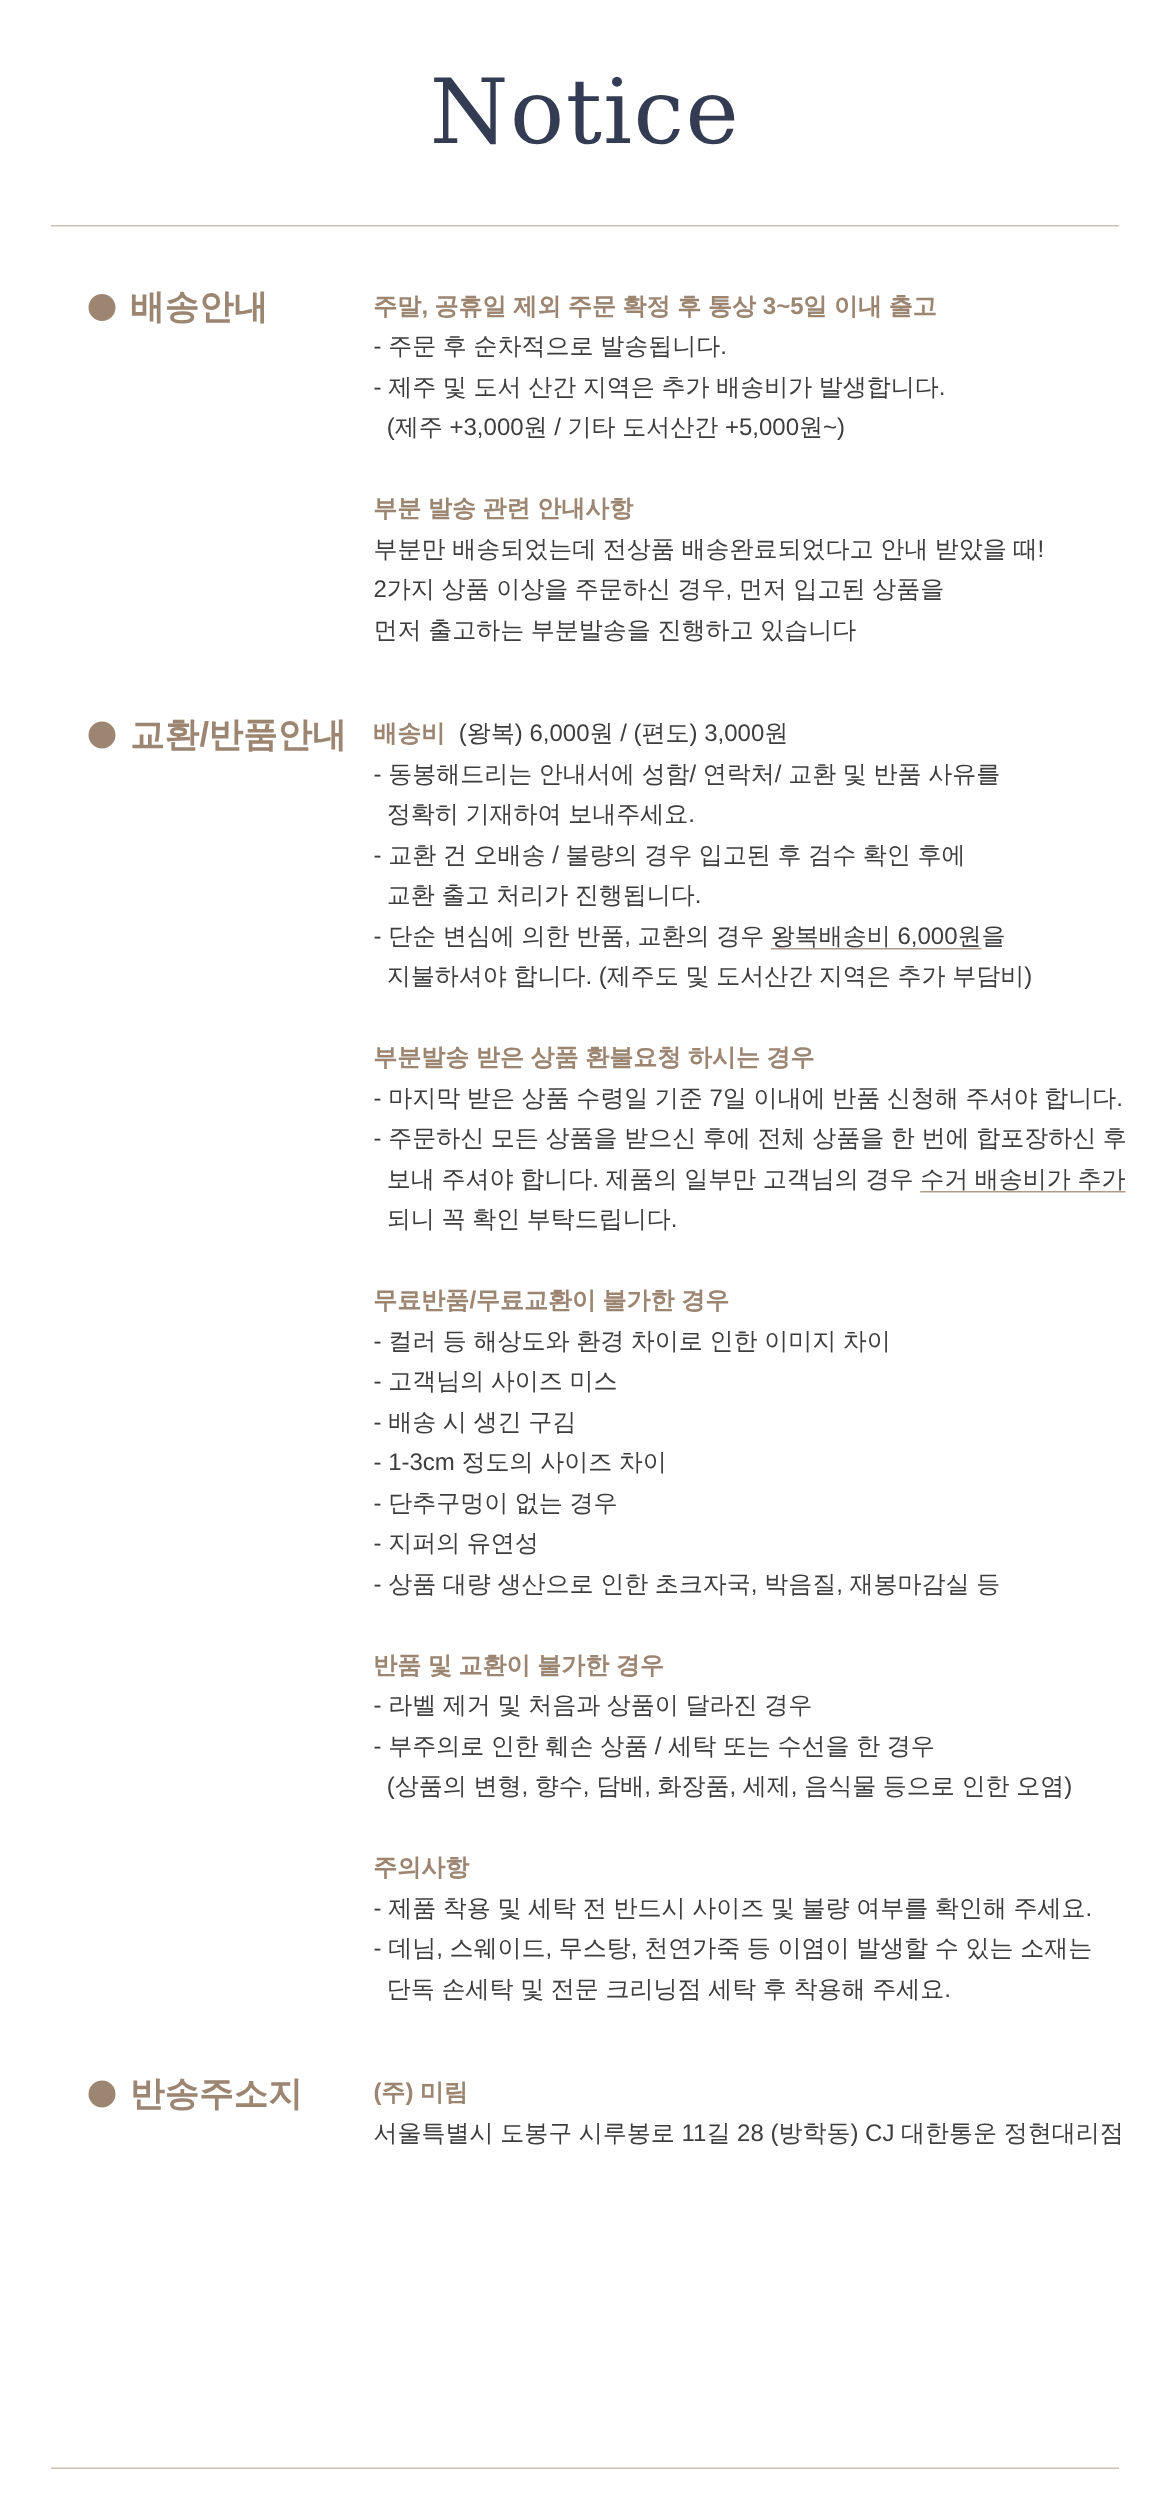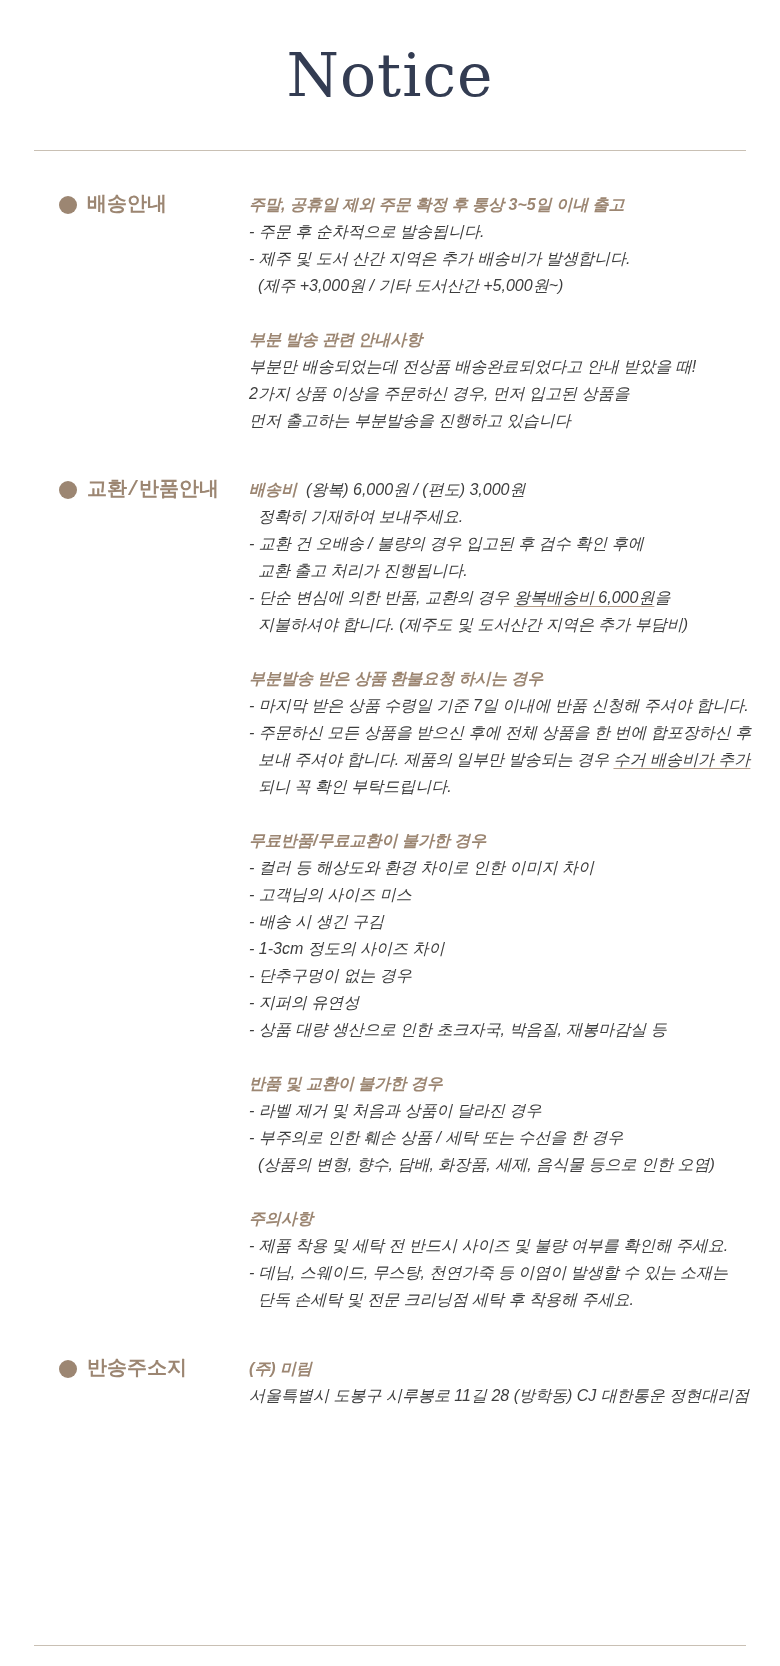--- a/index.html
+++ b/index.html
@@ -50,36 +50,34 @@
     margin-bottom: 42px;
   }
   .section-heading {
     flex: 0 0 190px;
     width: 190px;
     display: flex;
     align-items: center;
     gap: 10px;
     color: #9c8672;
     font-weight: bold;
-    font-size: 20px;
+    font-size: 23px;
     line-height: 27px;
     margin-top: 0px;
-    font-family: Liberation Mono, monospace;
   }
   .dot {
     flex: 0 0 auto;
     width: 18px;
     height: 18px;
     border-radius: 50%;
     background: #9c8672;
   }
   .section-body {
     flex: 1 1 auto;
     min-width: 0;
-    font-style: italic;
   }
   .block { margin-bottom: 27px; }
   .block:last-child { margin-bottom: 0; }
   .line {
     margin: 0;
     font-size: 16px;
     line-height: 27px;
     color: #3d3d3d;
     white-space: pre;
   }
@@ -121,31 +119,32 @@
         </div>
       </section>
       <section class="section">
         <div class="section-heading">
           <span class="dot"></span>
           <span>교환/반품안내</span>
         </div>
         <div class="section-body">
           <div class="block">
             <p class="line"><span class="accent">배송비</span><span>  (왕복) 6,000원 / (편도) 3,000원</span></p>
+            <p class="line"><span>- 동봉해드리는 안내서에 성함/ 연락처/ 교환 및 반품 사유를</span></p>
             <p class="line"><span>  정확히 기재하여 보내주세요.</span></p>
             <p class="line"><span>- 교환 건 오배송 / 불량의 경우 입고된 후 검수 확인 후에</span></p>
             <p class="line"><span>  교환 출고 처리가 진행됩니다.</span></p>
             <p class="line"><span>- 단순 변심에 의한 반품, 교환의 경우 </span><span class="underline">왕복배송비 6,000원</span><span>을</span></p>
             <p class="line"><span>  지불하셔야 합니다. (제주도 및 도서산간 지역은 추가 부담비)</span></p>
           </div>
           <div class="block">
             <p class="line"><span class="accent">부분발송 받은 상품 환불요청 하시는 경우</span></p>
             <p class="line"><span>- 마지막 받은 상품 수령일 기준 7일 이내에 반품 신청해 주셔야 합니다.</span></p>
             <p class="line"><span>- 주문하신 모든 상품을 받으신 후에 전체 상품을 한 번에 합포장하신 후</span></p>
-            <p class="line"><span>  보내 주셔야 합니다. 제품의 일부만 발송되는 경우 </span><span class="underline">수거 배송비가 추가</span></p>
+            <p class="line"><span>  보내 주셔야 합니다. 제품의 일부만 고객님의 경우 </span><span class="underline">수거 배송비가 추가</span></p>
             <p class="line"><span>  되니 꼭 확인 부탁드립니다.</span></p>
           </div>
           <div class="block">
             <p class="line"><span class="accent">무료반품/무료교환이 불가한 경우</span></p>
             <p class="line"><span>- 컬러 등 해상도와 환경 차이로 인한 이미지 차이</span></p>
             <p class="line"><span>- 고객님의 사이즈 미스</span></p>
             <p class="line"><span>- 배송 시 생긴 구김</span></p>
             <p class="line"><span>- 1-3cm 정도의 사이즈 차이</span></p>
             <p class="line"><span>- 단추구멍이 없는 경우</span></p>
             <p class="line"><span>- 지퍼의 유연성</span></p>

